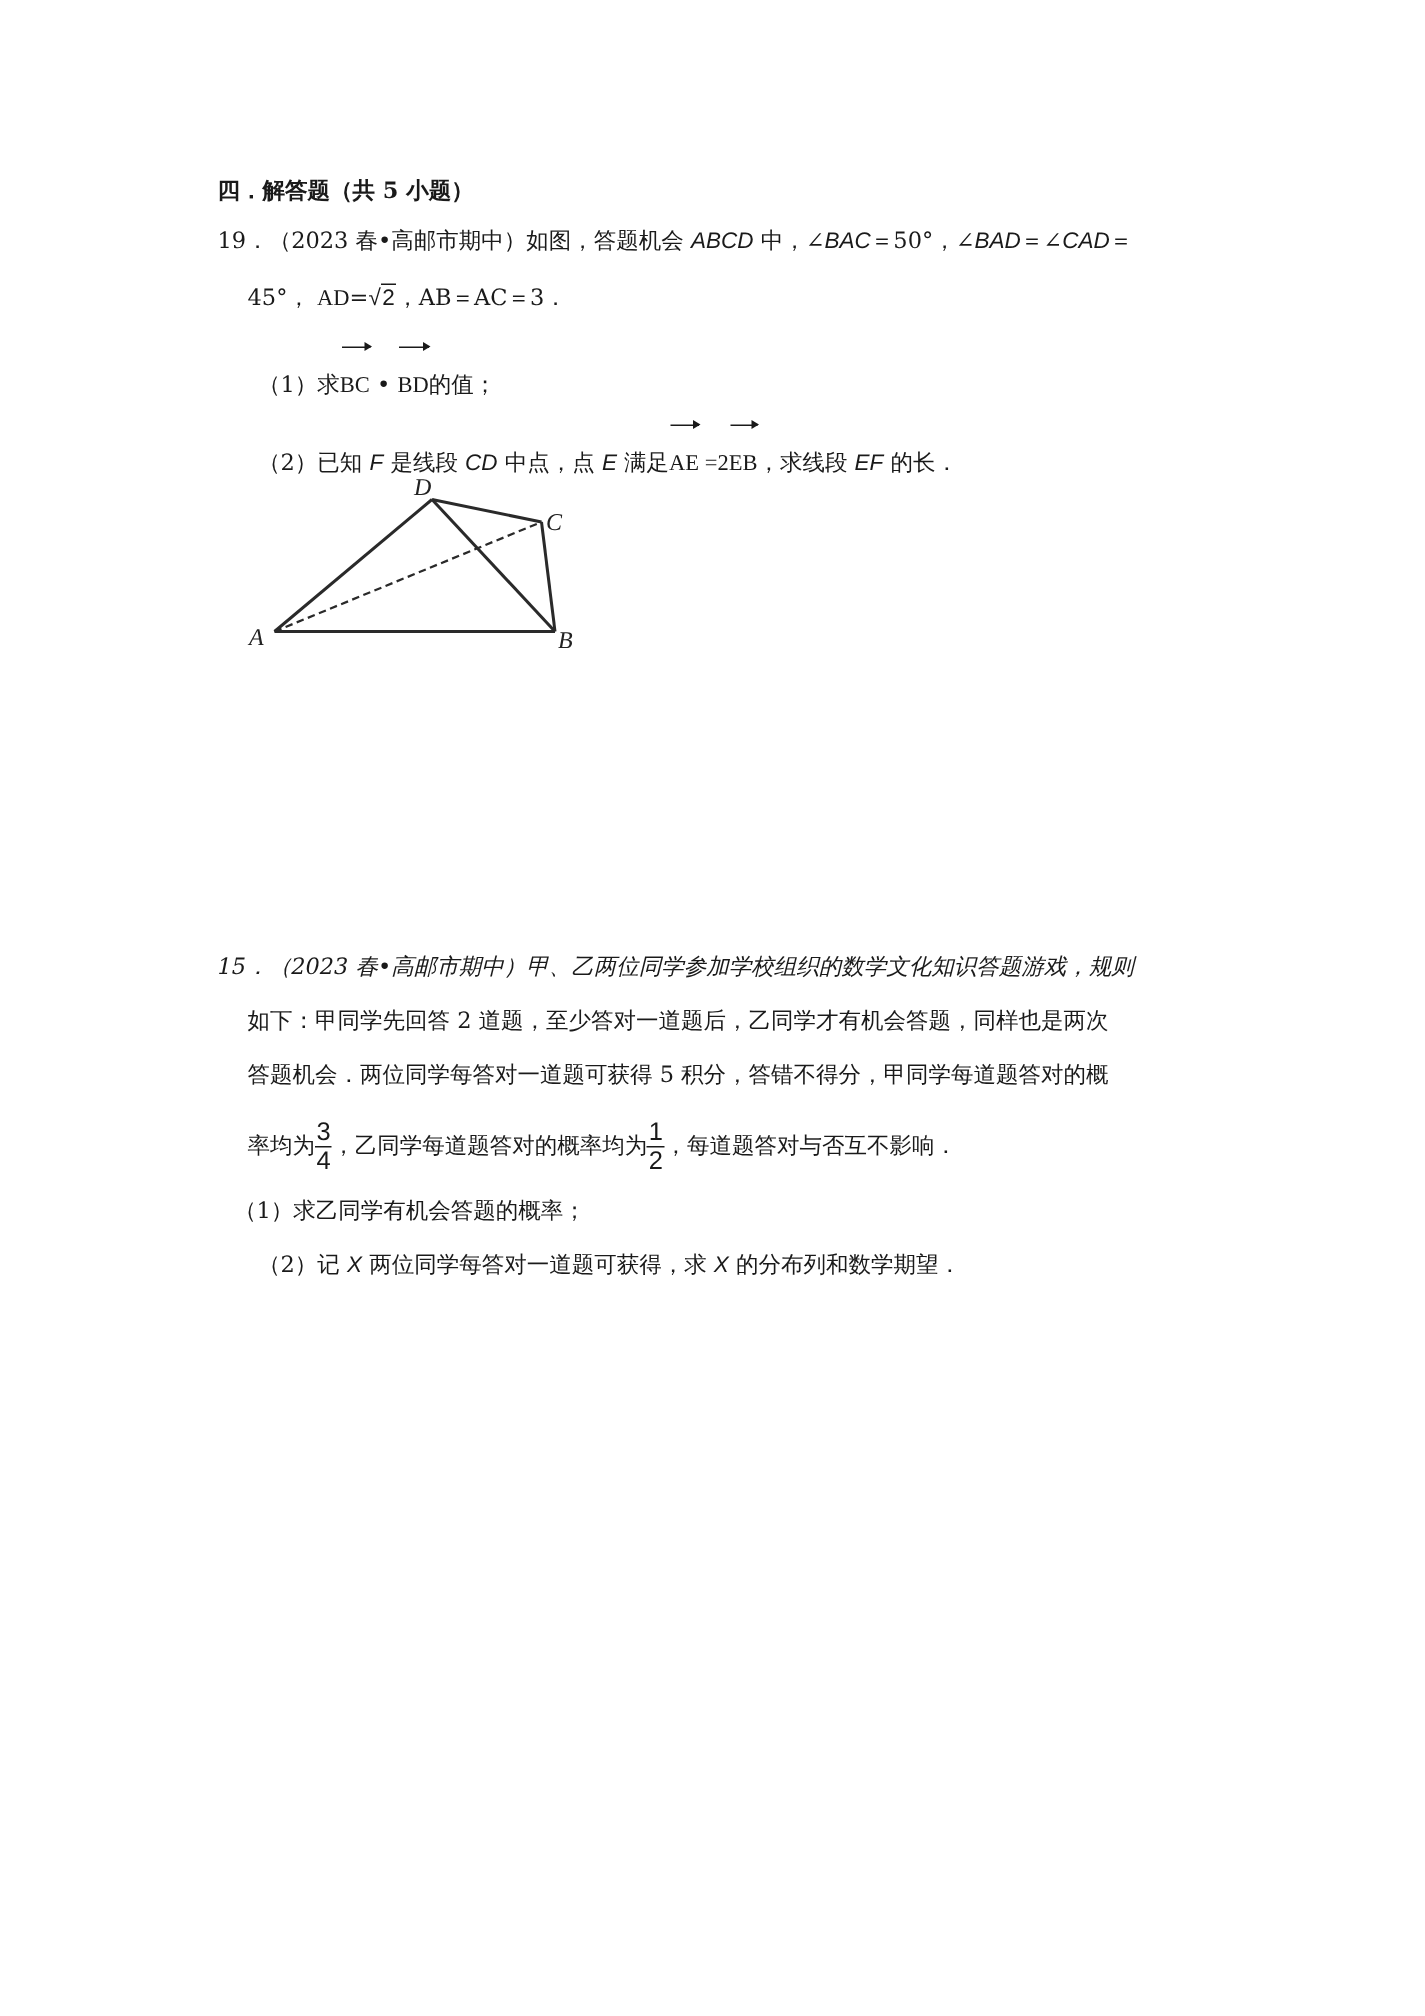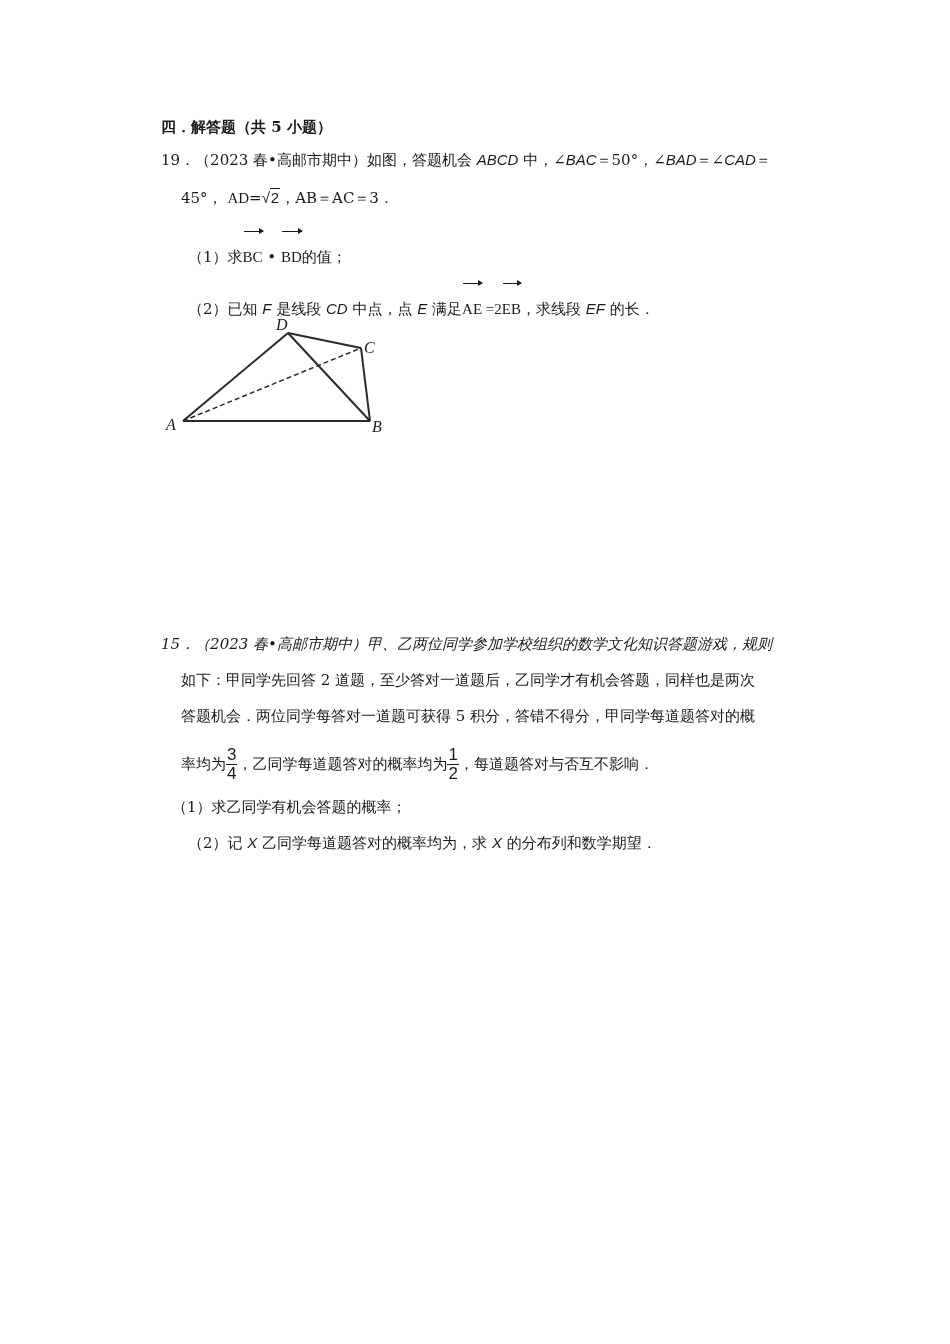--- a/index.html
+++ b/index.html
@@ -3,21 +3,21 @@
 <meta charset="utf-8">
 <style>
   html, body { margin: 0; padding: 0; background: #ffffff; }
   body {
     width: 950px; height: 1344px; position: relative; overflow: hidden;
     font-family: "DejaVu Serif", "Liberation Serif", serif;
     color: #1a1a1a;
   }
   .line {
     position: absolute; left: 0; white-space: nowrap;
-    font-size: 15px; line-height: 20px; margin-left: 16px;
+    font-size: 15px; line-height: 20px;
   }
   .bold { font-weight: bold; }
   .it { font-style: italic; font-family: Liberation Sans, sans-serif; }
   .num { font-family: "Liberation Serif", serif; }
   .vec {
     display: inline-block; position: relative; font-family: "Liberation Serif", serif;
     padding-top: 16px;
   }
   .vec::before {
     content: ""; position: absolute; left: 1px; right: 0; top: 0;
@@ -82,14 +82,14 @@
   <span>率均为</span><span class="frac">
       <span class="n">3</span>
       <span>4</span>
     </span><span>，乙同学每道题答对的概率均为</span><span class="frac">
       <span class="n">1</span>
       <span>2</span>
     </span><span>，每道题答对与否互不影响．</span>
 </div>
 <div class="line" style="left:156px; top:797px;">（1）求乙同学有机会答题的概率；</div>
 <div class="line" style="left:172px; top:833px;">
-  <span>（2）记 </span><span class="it">X</span><span> 乙同学每道题答对的概率均为，求 </span><span class="it">X</span><span> 的分布列和数学期望．</span>
+  <span>（2）记 </span><span class="it">X</span><span> 两位同学每答对一道题可获得，求 </span><span class="it">X</span><span> 的分布列和数学期望．</span>
 </div>
 
 </body></html>

